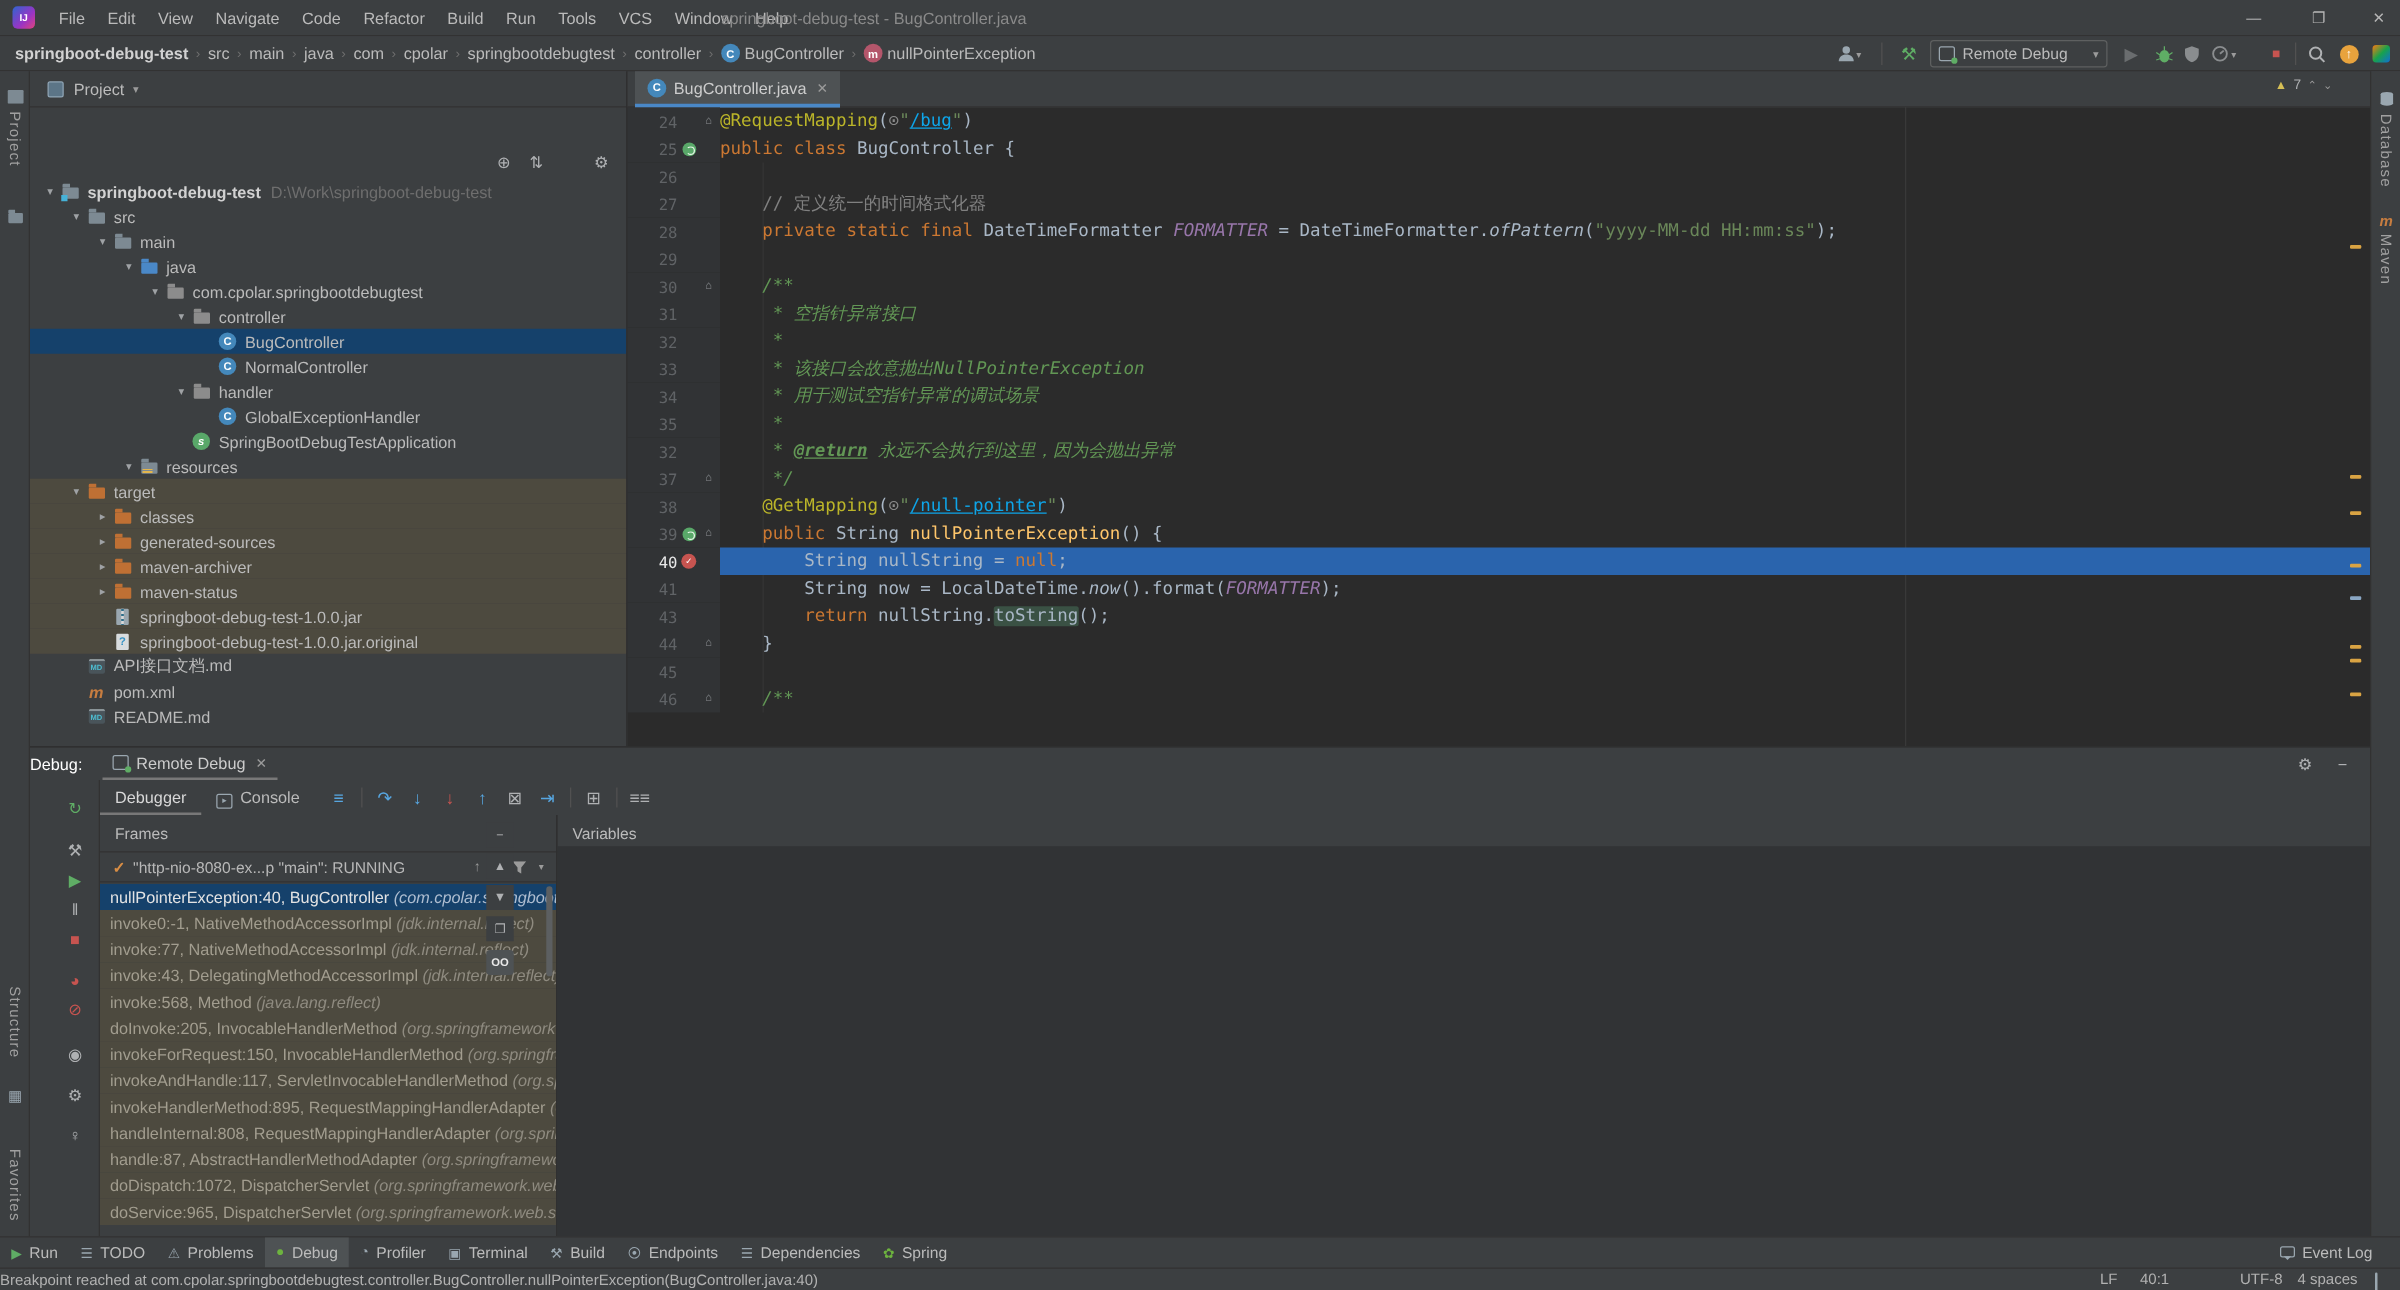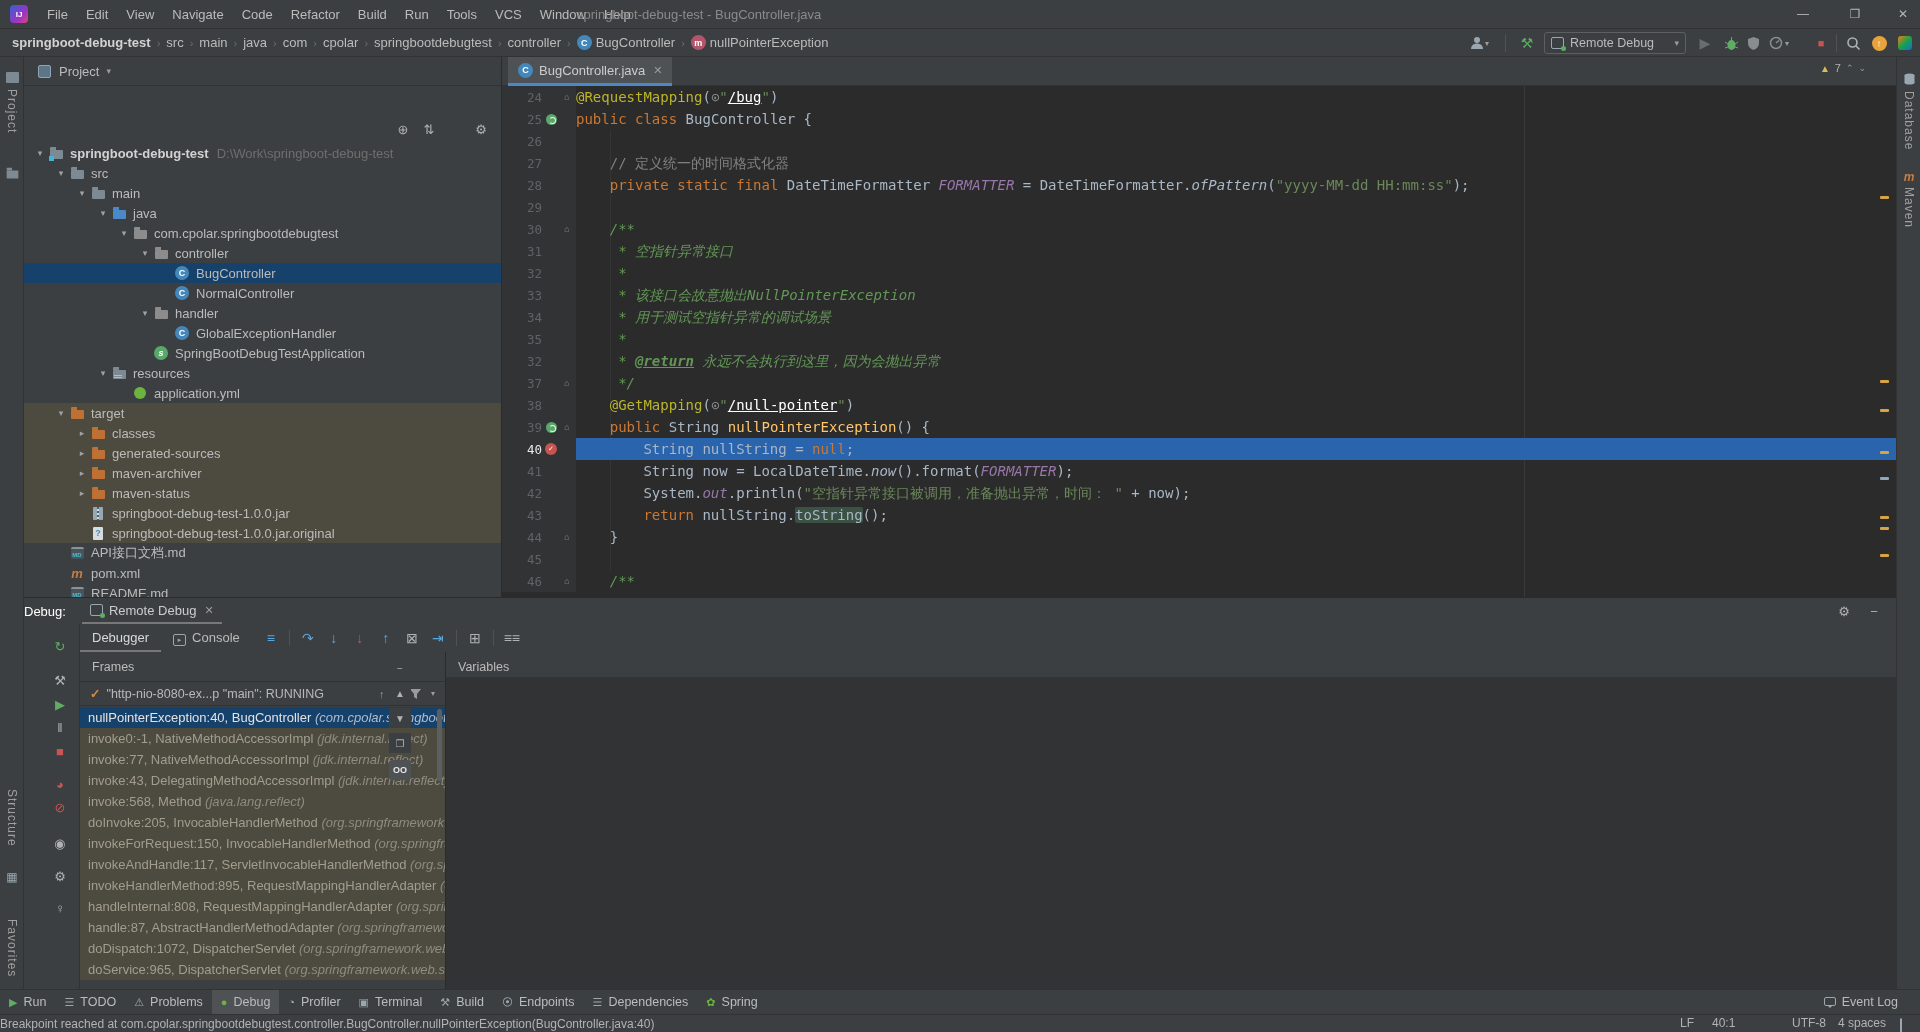--- a/index.html
+++ b/index.html
@@ -79,21 +79,21 @@
   .gut .n{width:40px;text-align:right;color:#606366;font-size:12.5px;}
   .gut .islot{width:18px;display:flex;align-items:center;justify-content:center;}
   .gut .fslot{width:14px;color:#707376;font-size:9px;text-align:center;}
   .src{flex:1;height:22px;line-height:22px;white-space:pre;position:relative;}
   .cl.exec .src{background:#2a64ad;}
   .cl.exec .n{color:#e8e8e8;}
   .bp{width:12px;height:12px;border-radius:50%;background:#c75450;color:#fff;font-size:8px;line-height:12px;text-align:center;}
   .bean{width:11px;height:11px;border-radius:50%;background:#59a869;position:relative;}
   .bean:after{content:"";position:absolute;left:3px;top:3px;width:5px;height:5px;border-radius:50%;border:1px solid #eaf6ea;border-left-color:transparent;}
   .tk-a{color:#bbb529;} .tk-k{color:#cc7832;} .tk-s{color:#6a8759;}
-  .tk-su{color:#ffffff;text-decoration:underline;}
+  .tk-su{color:#0ea5e9;text-decoration:underline;}
   .tk-c{color:#808080;} .tk-d{color:#629755;font-style:italic;}
   .tk-dt{color:#629755;font-style:italic;font-weight:bold;text-decoration:underline;}
   .tk-ct{color:#9876aa;font-style:italic;} .tk-md{color:#ffc66b;} .tk-p{color:#a9b7c6;}
   .tk-si{color:#a9b7c6;font-style:italic;} .tk-fi{color:#9876aa;font-style:italic;}
   .tk-hl{color:#a9b7c6;background:#3a5144;border-radius:2px;}
   .tk-fo{color:#8a8a8a;}
   #marginline{position:absolute;left:1022px;top:0;bottom:0;width:1px;background:rgba(255,255,255,.07);}
   #indent1{position:absolute;left:108px;top:44px;height:440px;width:1px;background:rgba(255,255,255,.05);}
   #stripe{position:absolute;right:4px;top:29px;width:14px;bottom:0;}
   .smark{position:absolute;left:2px;width:9px;height:3px;border-radius:1px;}
@@ -394,27 +394,20 @@
           </span>
           <span class="lbl">SpringBootDebugTestApplication</span>
         </div>
         <div class="trow" style="padding-left: 71px;">
           <span class="chev">▾</span>
           <span class="ic ic-folder-res">
             <span class="fold"></span>
           </span>
           <span class="lbl">resources</span>
         </div>
-        <div class="trow" style="padding-left: 92px;">
-          <span class="chev"></span>
-          <span class="ic ic-yml">
-            <span class="circ"></span>
-          </span>
-          <span class="lbl">application.yml</span>
-        </div>
         <div class="trow excl" style="padding-left: 29px;">
           <span class="chev">▾</span>
           <span class="ic ic-folder-ex">
             <span class="fold"></span>
           </span>
           <span class="lbl">target</span>
         </div>
         <div class="trow excl" style="padding-left: 50px;">
           <span class="chev">▸</span>
           <span class="ic ic-folder-ex">
@@ -639,28 +632,20 @@
             </div>
             <div class="src"><span class="tk-p">        String nullString = </span><span class="tk-k">null</span><span class="tk-p">;</span></div>
           </div>
           <div class="cl">
             <div class="gut">
               <span class="n">41</span>
               <span class="islot"></span>
               <span class="fslot"></span>
             </div>
             <div class="src"><span class="tk-p">        String now = LocalDateTime.</span><span class="tk-si">now</span><span class="tk-p">().format(</span><span class="tk-ct">FORMATTER</span><span class="tk-p">);</span></div>
-          </div>
-          <div class="cl">
-            <div class="gut">
-              <span class="n">42</span>
-              <span class="islot"></span>
-              <span class="fslot"></span>
-            </div>
-            <div class="src"><span class="tk-p">        System.</span><span class="tk-fi">out</span><span class="tk-p">.println(</span><span class="tk-s">"空指针异常接口被调用，准备抛出异常，时间： "</span><span class="tk-p"> + now);</span></div>
           </div>
           <div class="cl">
             <div class="gut">
               <span class="n">43</span>
               <span class="islot"></span>
               <span class="fslot"></span>
             </div>
             <div class="src"><span class="tk-p">        </span><span class="tk-k">return</span><span class="tk-p"> nullString.</span><span class="tk-hl">toString</span><span class="tk-p">();</span></div>
           </div>
           <div class="cl">

